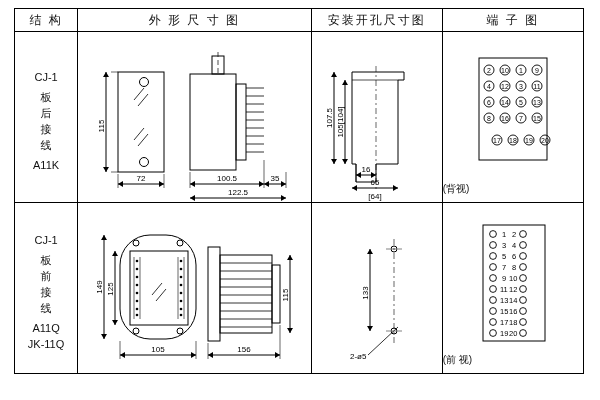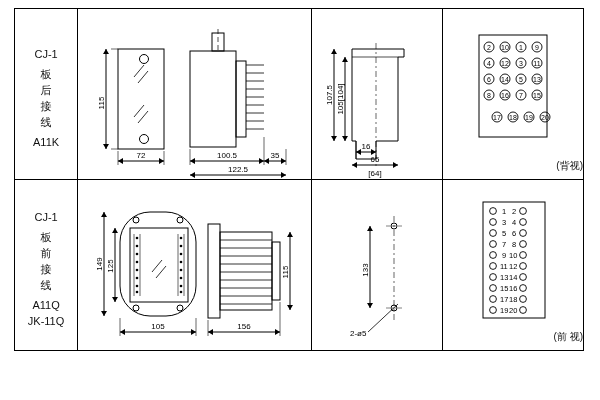--- a/index.html
+++ b/index.html
@@ -50,29 +50,35 @@
   .vlabel .sp{display:block;height:4px;}
 
   
   .canvas{position:absolute;left:0;top:0;right:0;bottom:0;}
   svg{display:block;}
   .terminalcap{
     position:absolute;
     left:0;right:0;
     bottom:6px;
     font-size:10px;
-    text-align:right;
+    text-align:left;
   }
 </style>
 </head>
 <body>
 
 <div class="sheet">
   <table class="main">
     <tbody>
+        <tr>
+      <th class="col1 hdr">结 构</th>
+      <th class="col2 hdr">外 形 尺 寸 图</th>
+      <th class="col3 hdr">安装开孔尺寸图</th>
+      <th class="col4 hdr">端 子 图</th>
+    </tr>
 
     <tr>
       <td class="col1 rowcell">
         <div class="vlabel">
           <span class="t">CJ-1</span>
           <span class="sp"></span>
           <span class="t">板</span>
           <span class="t">后</span>
           <span class="t">接</span>
           <span class="t">线</span>

